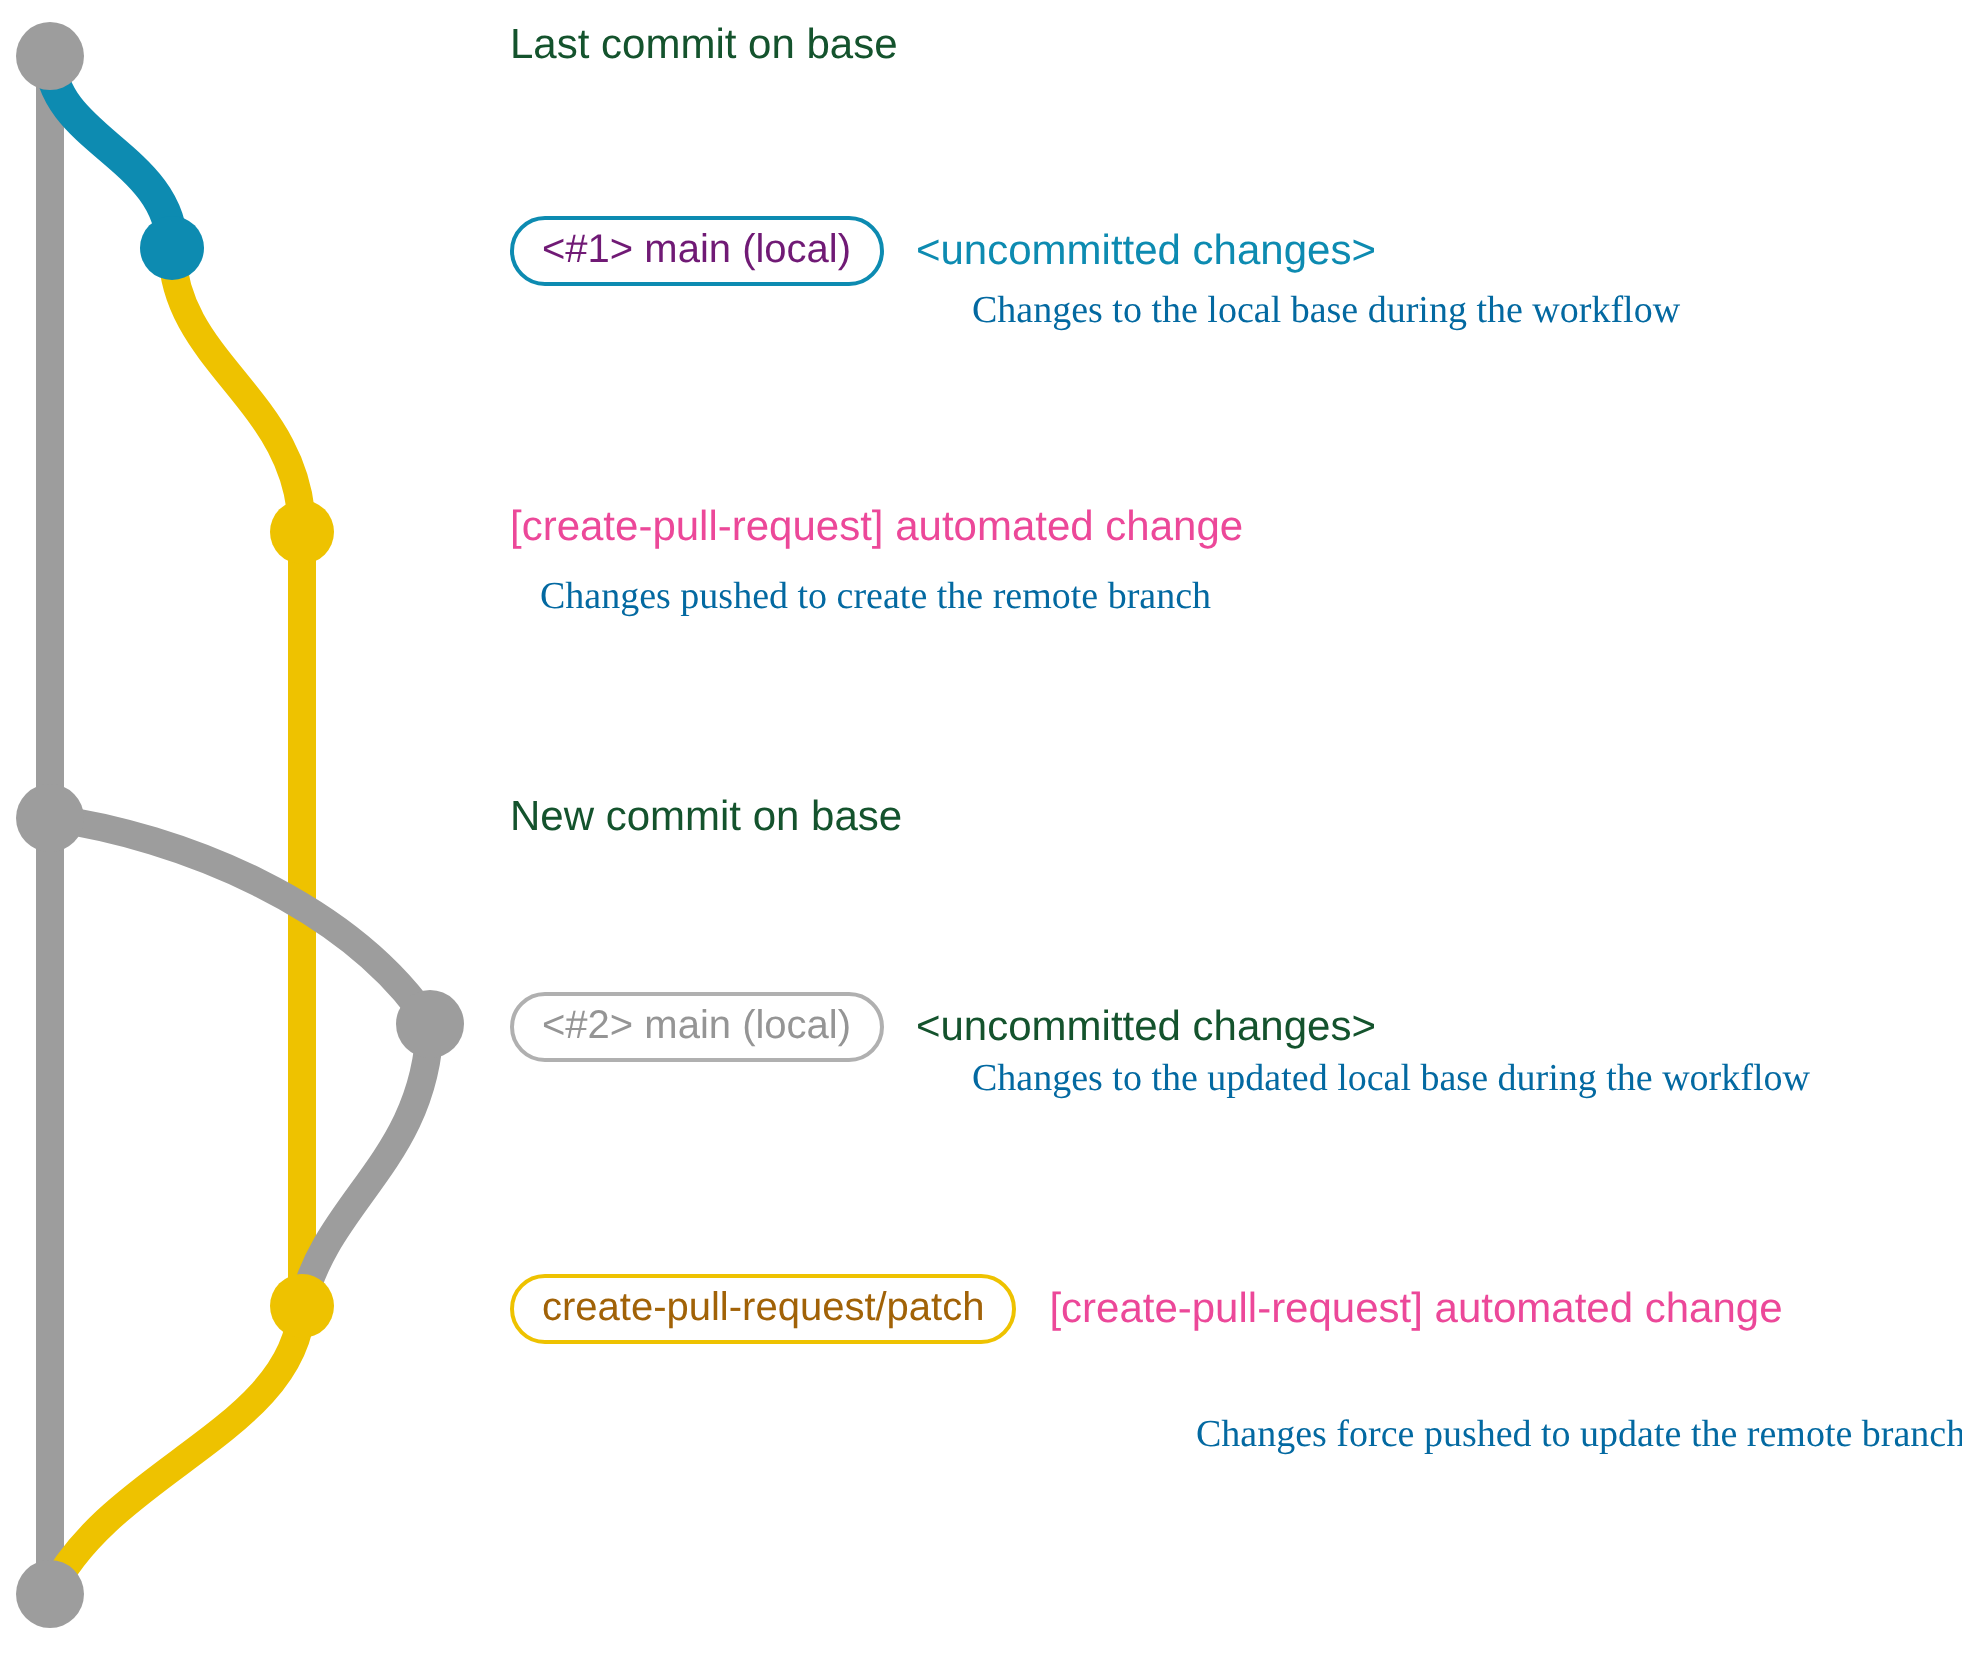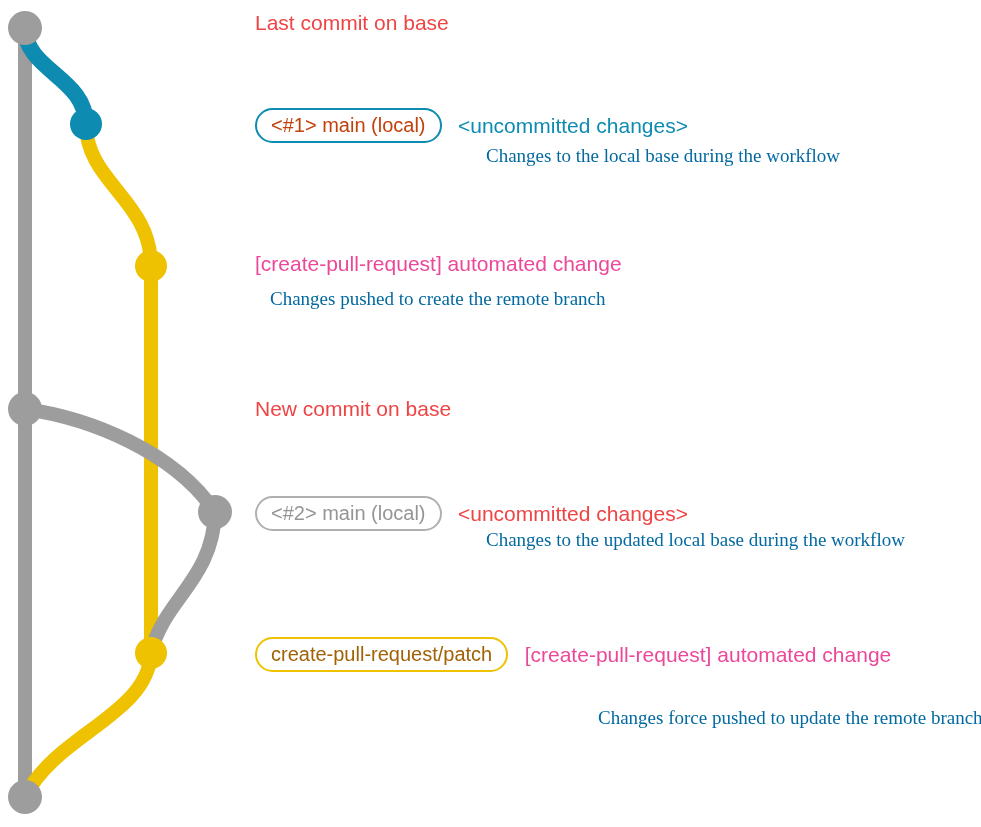--- a/index.html
+++ b/index.html
@@ -36,35 +36,35 @@
     border-radius: 999px;
     border: 2px solid currentColor;
     padding: 4px 14px 5px 14px;
     font-size: 20px;
     line-height: 22px;
     font-family: "Liberation Sans", sans-serif;
     vertical-align: middle;
     background: transparent;
   }
   .pill-gray  { color: #959595; border-color: #b0b0b0; }
-  .pill-blue  { color: #c2410c; border-color: #0d8bb1; }
+  .pill-blue  { color: #701a75; border-color: #0d8bb1; }
   .pill-yellow{ color: #a16207; border-color: #eec200; }
 
   .subject {
     display: inline-block;
     font-size: 21px;
     line-height: 24px;
     font-family: "Liberation Sans", sans-serif;
     vertical-align: middle;
     margin-left: 12px;
   }
   .subject-standalone {
     margin-left: 0;
   }
-  .c-gray   { color: #ef4444; }
+  .c-gray   { color: #14532d; }
   .c-blue   { color: #0d8bb1; }
   .c-yellow { color: #ec4899; }
 
   .note {
     font-family: "Liberation Serif", serif;
     font-size: 19px;
     line-height: 22px;
     color: #0369a1;
     white-space: nowrap;
   }

